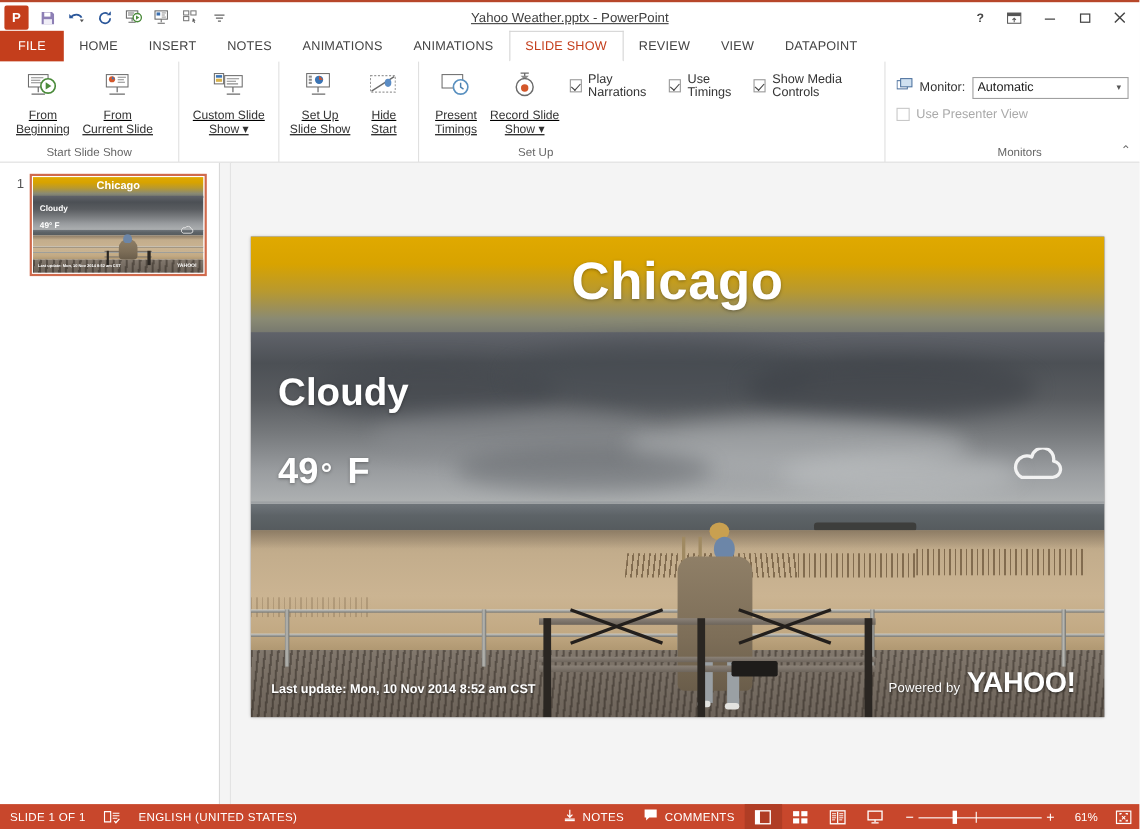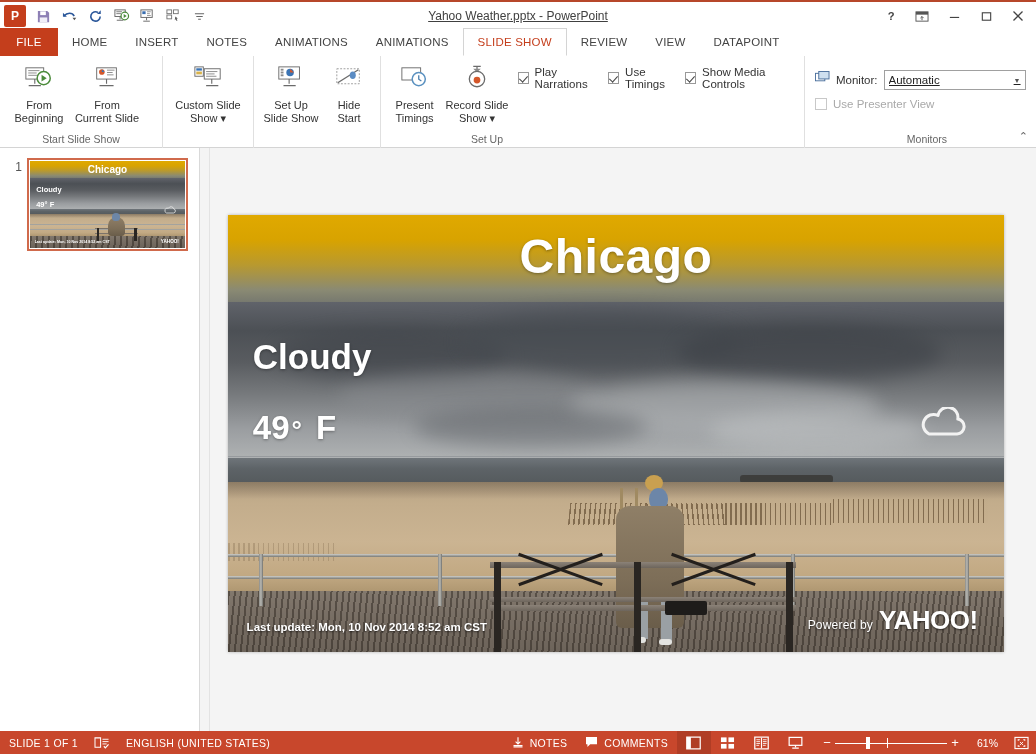--- a/index.html
+++ b/index.html
@@ -67,41 +67,40 @@
   }
   .ribbon-groups { position: relative; height: 92px; display: flex; }
   .rgroup { position: relative; height: 92px; padding: 4px 6px 0 6px; display: flex; flex-direction: column; }
   .rgroup + .rgroup { border-left: 1px solid #e0e0e0; }
   .rgroup-body { display: flex; align-items: flex-start; flex: 1; gap: 2px; }
   .rgroup-label {
     font-size: 10.5px; color: #666; text-align: center; height: 16px; line-height: 14px;
   }
   .bigbtn {
     width: 66px; display: flex; flex-direction: column; align-items: center;
-    padding-top: 3px; cursor: default;
+    padding-top: 3px; cursor: default; text-decoration: underline;
   }
   .bigbtn .ico { height: 34px; display: flex; align-items: center; justify-content: center; }
   .bigbtn .lbl {
     font-size: 11px; color: #333; text-align: center; line-height: 13px; margin-top: 2px;
   }
   .chk-col { display: flex; flex-direction: row; justify-content: center; padding: 6px 0 0 6px; gap: 5px; }
   .chk-row { display: flex; align-items: center; gap: 6px; font-size: 11.5px; color: #333; }
   .cb { width: 12px; height: 12px; border: 1px solid #999; background: #fff; position: relative; }
   .cb.checked::after {
     content: ""; position: absolute; left: 2px; top: 1px; width: 4px; height: 7px;
     border: solid #444; border-width: 0 1.6px 1.6px 0; transform: rotate(42deg);
   }
   .cb.disabled { border-color: #c8c8c8; }
   .mon-row { display: flex; align-items: center; gap: 6px; padding: 10px 0 0 4px; }
   .mon-label { font-size: 11.5px; color: #333; }
   .combo {
     width: 142px; height: 20px; border: 1px solid #a0a0a0; background: #fff;
     display: flex; align-items: center; padding: 0 4px; font-size: 11.5px; color: #222;
     justify-content: space-between;
-    text-decoration: underline;
   }
   .combo .cv { overflow: hidden; white-space: nowrap; }
   .combo .carr { font-size: 7px; color: #555; }
   .pres-row { display: flex; align-items: center; gap: 6px; padding: 8px 0 0 4px; }
   .pres-label { font-size: 11.5px; color: #a9a9a9; }
   .collapse-ribbon { position: absolute; right: 8px; bottom: 4px; color: #666; font-size: 11px; }
 
   
   .workspace {
     position: absolute; left: 0; top: 148px; width: 1036px; height: 583px;

